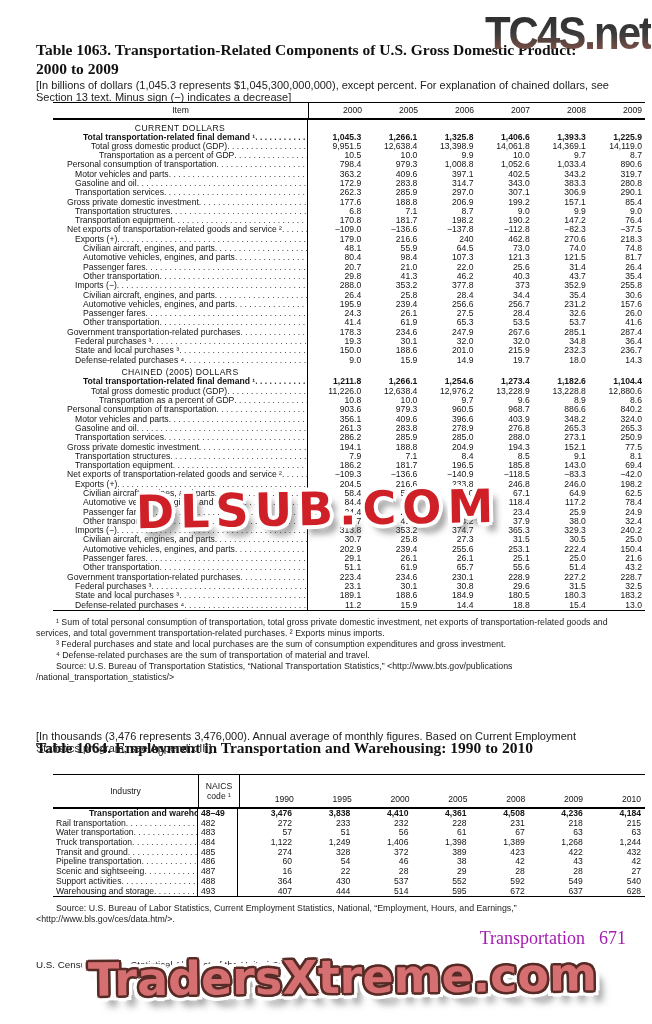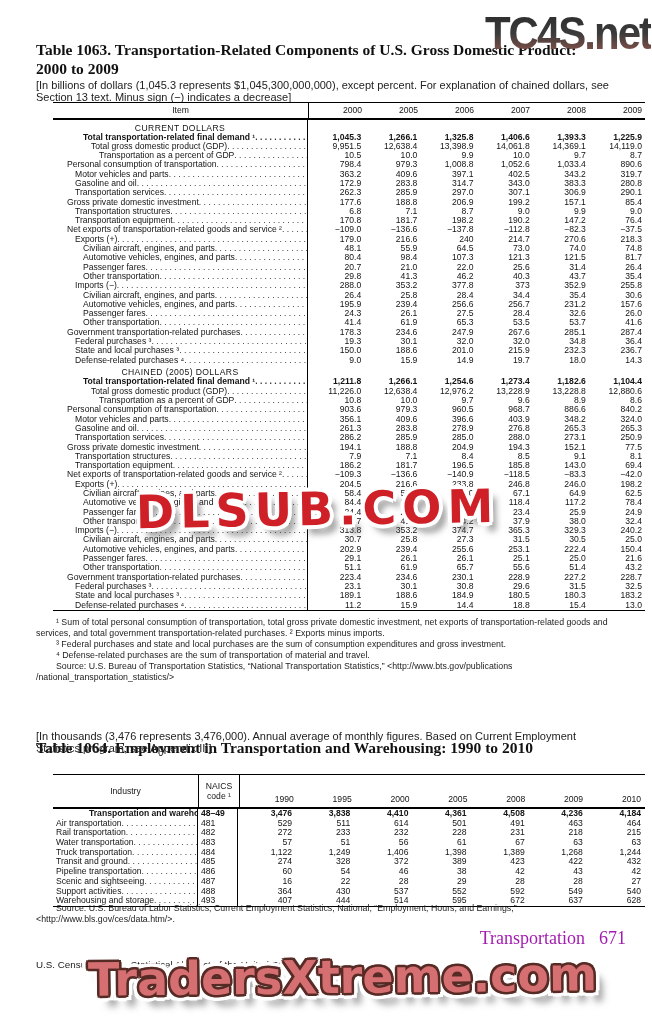--- a/index.html
+++ b/index.html
@@ -230,21 +230,21 @@
         <div class="num">−37.5</div>
       </div>
       <div class="t-row">
         <div class="t-label">
           <span class="lbl" style="padding-left: 22px;">Exports (+)</span>
           <span class="dots"></span>
         </div>
         <div class="num">179.0</div>
         <div class="num">216.6</div>
         <div class="num">240</div>
-        <div class="num">214.7</div>
+        <div class="num">462.8</div>
         <div class="num">270.6</div>
         <div class="num">218.3</div>
       </div>
       <div class="t-row">
         <div class="t-label">
           <span class="lbl" style="padding-left: 30px;">Civilian aircraft, engines, and parts</span>
           <span class="dots"></span>
         </div>
         <div class="num">48.1</div>
         <div class="num">55.9</div>
@@ -738,34 +738,20 @@
         <div class="num64">3,476</div>
         <div class="num64">3,838</div>
         <div class="num64">4,410</div>
         <div class="num64">4,361</div>
         <div class="num64">4,508</div>
         <div class="num64">4,236</div>
         <div class="num64">4,184</div>
       </div>
       <div class="t64-row">
         <div class="ind-cell">
-          <span class="lbl" style="padding-left: 3px;">Air transportation</span>
-          <span class="dots"></span>
-        </div>
-        <div class="naics-cell">481</div>
-        <div class="num64">529</div>
-        <div class="num64">511</div>
-        <div class="num64">614</div>
-        <div class="num64">501</div>
-        <div class="num64">491</div>
-        <div class="num64">463</div>
-        <div class="num64">464</div>
-      </div>
-      <div class="t64-row">
-        <div class="ind-cell">
           <span class="lbl" style="padding-left: 3px;">Rail transportation</span>
           <span class="dots"></span>
         </div>
         <div class="naics-cell">482</div>
         <div class="num64">272</div>
         <div class="num64">233</div>
         <div class="num64">232</div>
         <div class="num64">228</div>
         <div class="num64">231</div>
         <div class="num64">218</div>

